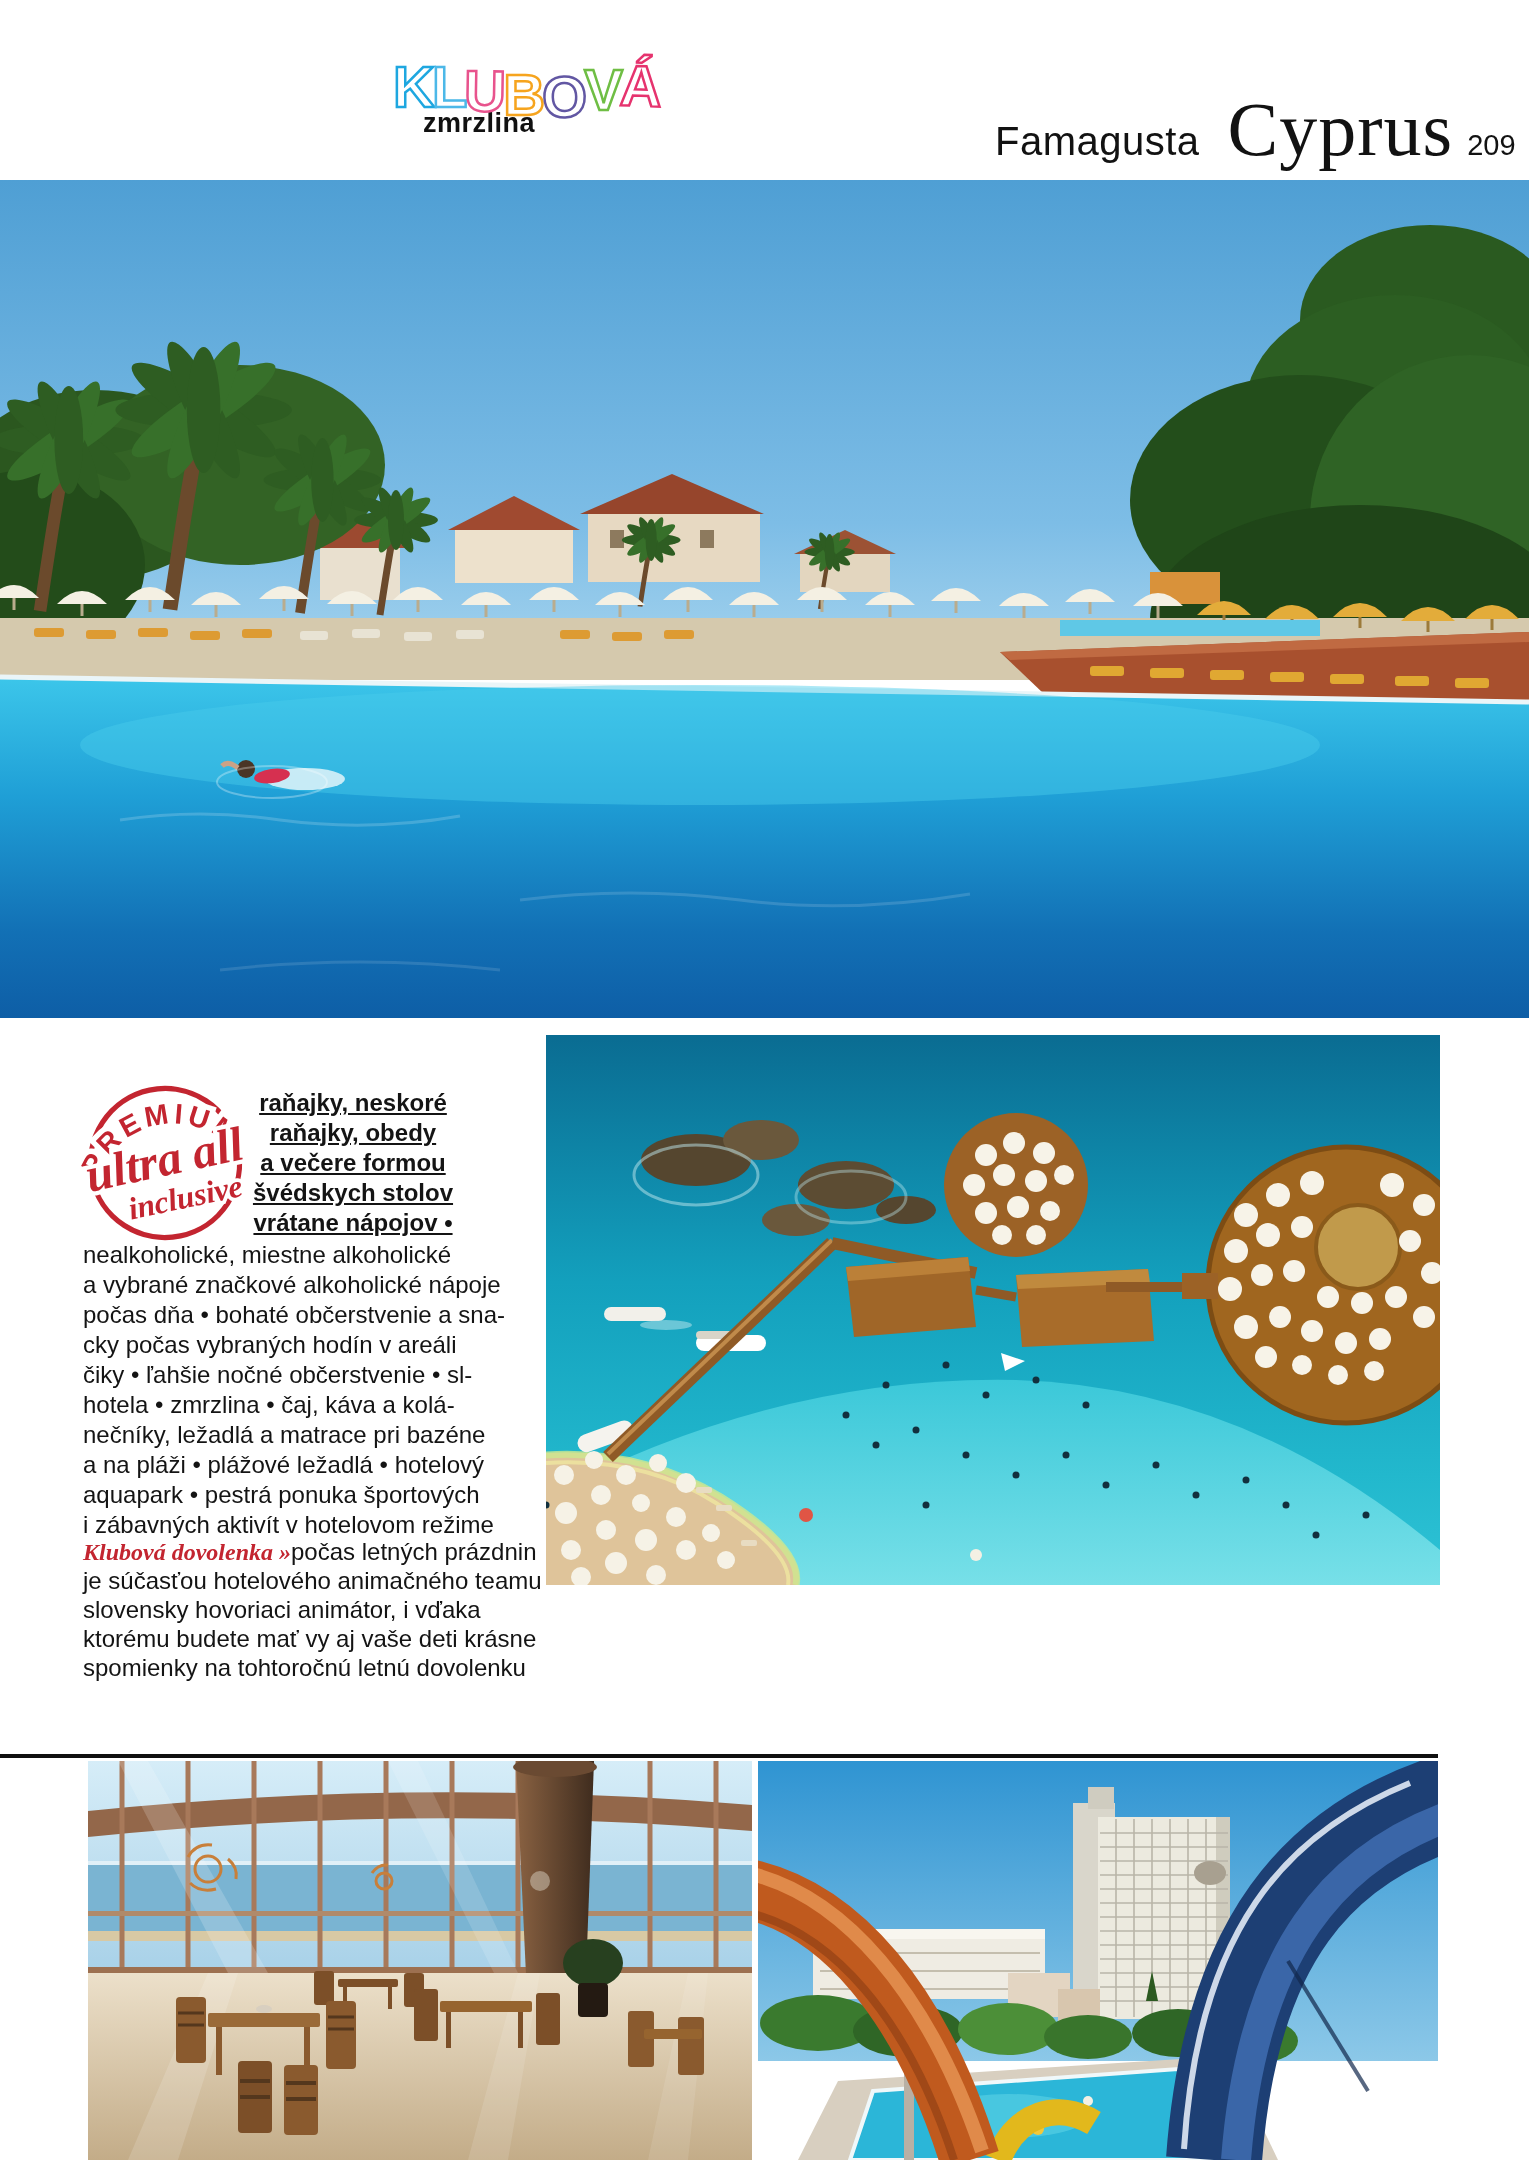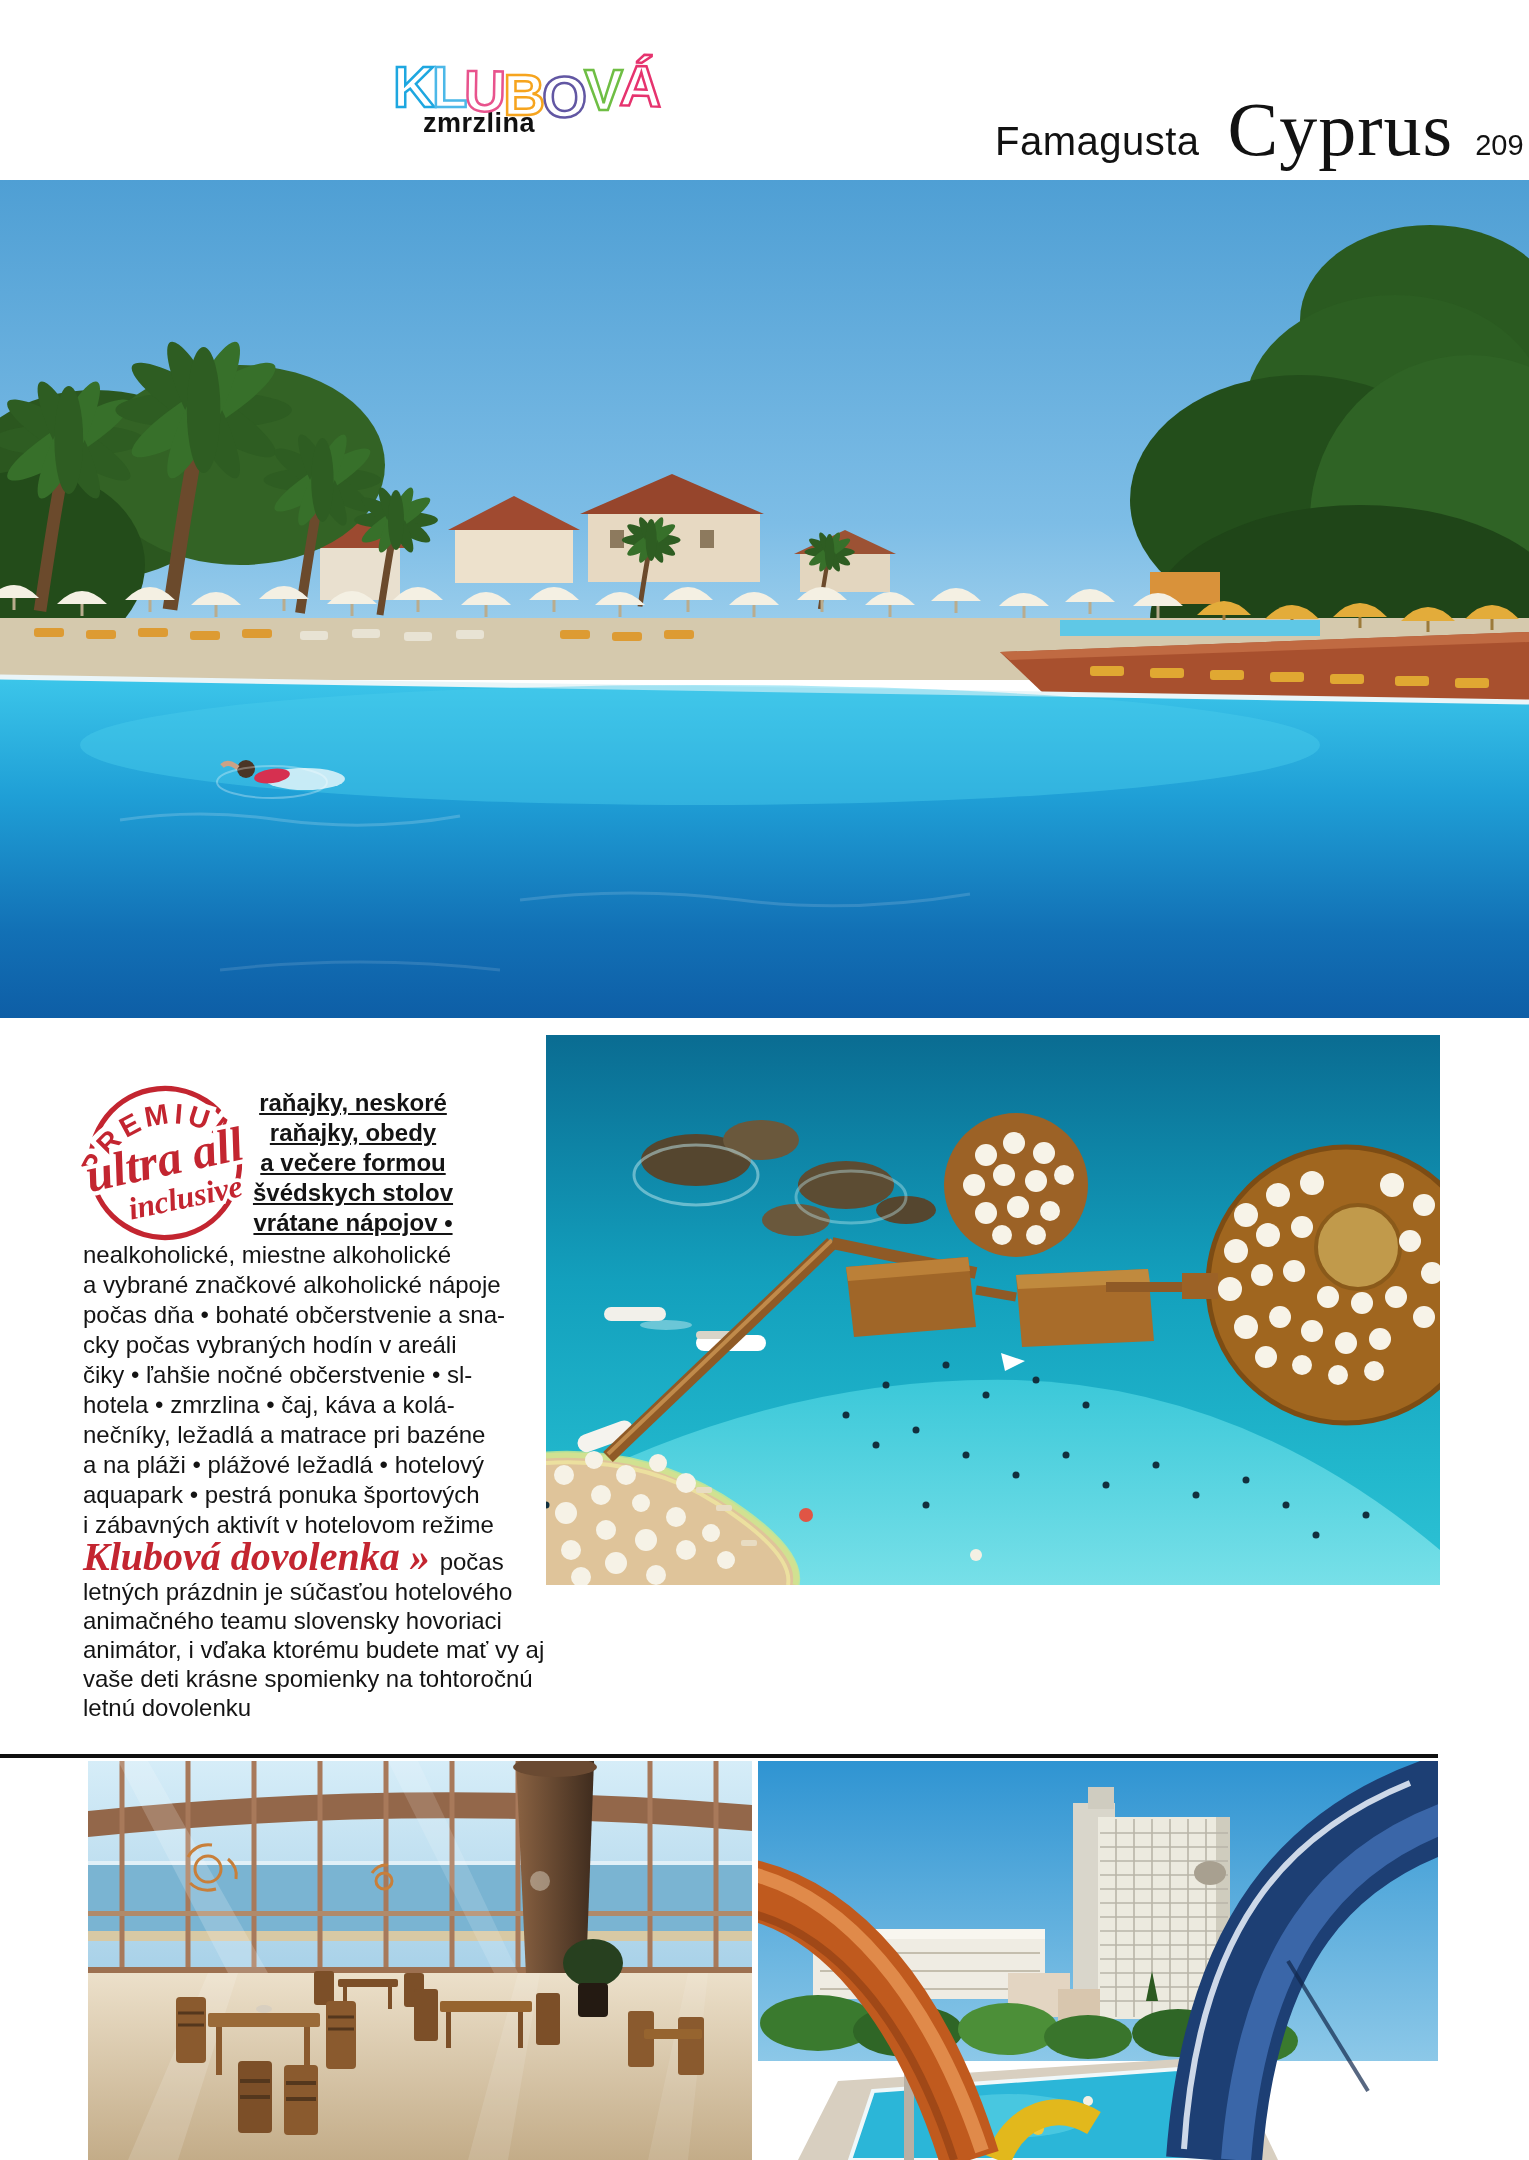--- a/index.html
+++ b/index.html
@@ -12,40 +12,40 @@
   .logo-word span{display:inline-block;}
   .logo-word span:nth-child(3){transform:translateY(4px) rotate(1deg);}
   .logo-word span:nth-child(4){transform:translateY(8px);}
   .logo-word span:nth-child(5){transform:translateY(10px) rotate(-2deg);}
   .logo-word span:nth-child(6){transform:translateY(3px);}
   .logo-word span:nth-child(7){transform:translateY(-1px) rotate(2deg);}
   .logo-sub{font-weight:700;font-size:27px;letter-spacing:0.5px;margin-left:30px;margin-top:-8px;color:#111;}
   .masthead{position:absolute;left:995px;top:86px;width:500px;display:flex;align-items:baseline;white-space:nowrap;}
   .location{font-size:40px;letter-spacing:0.5px;font-weight:400;}
   .country{font-family:"Liberation Serif",serif;font-size:76px;font-weight:400;margin-left:28px;letter-spacing:1px;}
-  .pagenum{font-size:29px;margin-left:22px;}
+  .pagenum{font-size:29px;margin-left:14px;}
   
   .photo{position:absolute;overflow:hidden;}
   .photo svg{display:block;width:100%;height:100%;}
   .hero{left:0;top:180px;width:1529px;height:838px;}
   .aerial{left:546px;top:1035px;width:894px;height:550px;}
   .restaurant{left:88px;top:1761px;width:664px;height:399px;}
   .aquapark{left:758px;top:1761px;width:680px;height:399px;}
   .rule{position:absolute;left:0;top:1754px;width:1438px;height:4px;background:#101010;}
   
   .badge{position:absolute;left:60px;top:1058px;width:210px;height:210px;transform:rotate(-12deg);}
   .badge svg{width:100%;height:100%;overflow:visible;}
   
   .intro{position:absolute;left:222px;top:1088px;width:262px;text-align:center;
          font-weight:700;font-size:24px;line-height:30px;color:#141414;text-decoration:underline;}
   .bodylines{position:absolute;left:83px;top:1240px;width:490px;
          font-weight:400;font-size:24px;line-height:30px;color:#141414;}
   .club{position:absolute;left:83px;top:1537px;width:478px;font-size:24px;line-height:29px;color:#141414;}
   .club-heading{font-family:"Liberation Serif",serif;font-style:italic;font-weight:700;
-                font-size:40px;color:#c32530;margin-right:10px;line-height:1;}
+                font-size:24px;color:#c32530;line-height:1;}
 </style>
 </head>
 <body>
 
 <div class="page">
 
   <div class="logo">
     <div class="logo-word">
         <span style="color: rgb(30, 167, 224); -webkit-text-fill-color: rgb(255, 255, 255); -webkit-text-stroke: 2.5px rgb(30, 167, 224);">K</span>
         <span style="color: rgb(76, 184, 232); -webkit-text-fill-color: rgb(255, 255, 255); -webkit-text-stroke: 2.5px rgb(76, 184, 232);">L</span>

